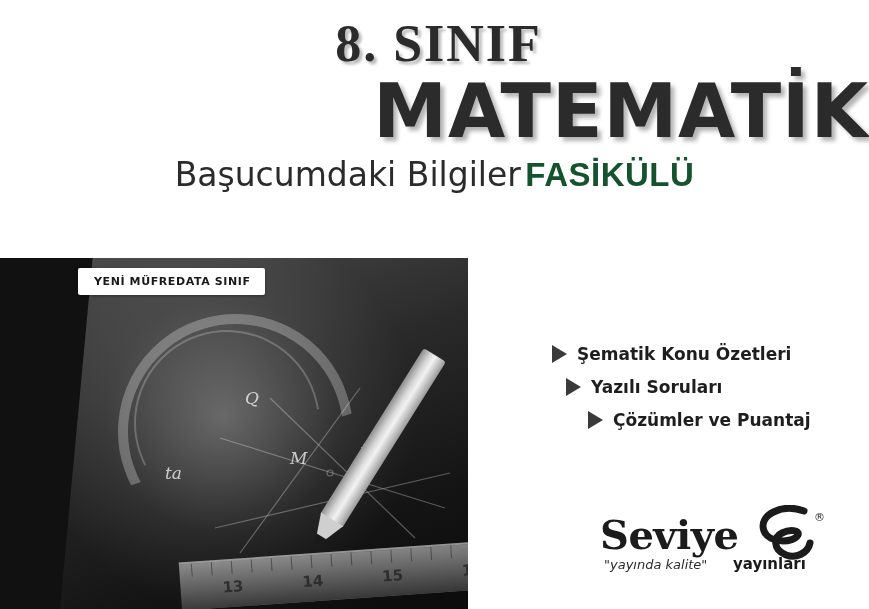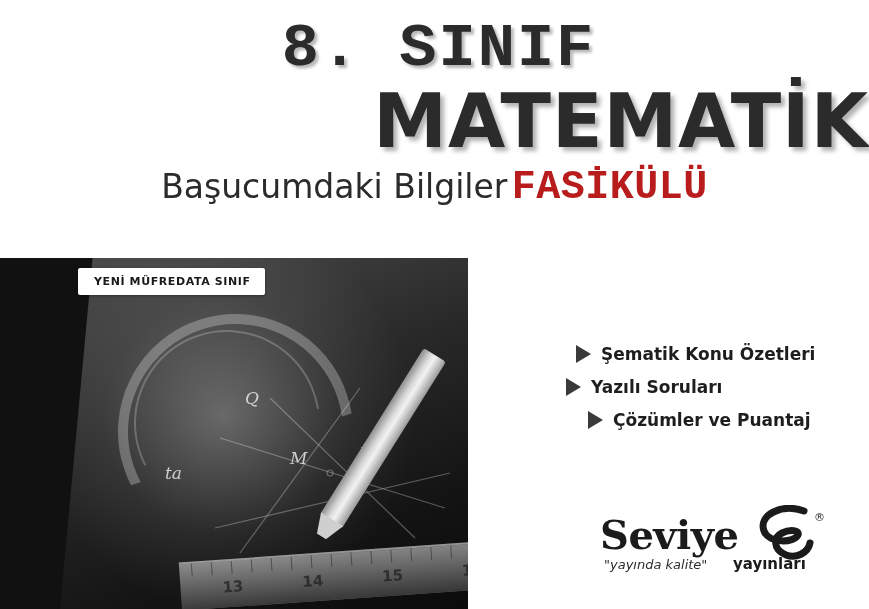--- a/index.html
+++ b/index.html
@@ -23,23 +23,23 @@
 
   
   .title-block {
     position: absolute;
     left: 0;
     top: 18px;
     width: 869px;
     text-align: center;
   }
   .grade-line {
-    font-family: Liberation Mono, monospace;
-    font-weight: bold;
-    font-size: 62px;
+    font-family: Liberation Serif, serif;
+    font-weight: bold;
+    font-size: 52px;
     letter-spacing: 2px;
     color: #2b2b2b;
     line-height: 1.0;
     margin: 0 0 4px 8px;
     text-shadow: 3px 3px 3px rgba(0,0,0,0.28);
   }
   .subject-line {
     font-family: "DejaVu Sans", sans-serif;
     font-weight: bold;
     font-size: 74px;
@@ -55,24 +55,24 @@
     line-height: 1.0;
     color: #1f1f1f;
   }
   .tagline .plain {
     font-family: "DejaVu Sans", sans-serif;
     font-size: 33px;
     font-weight: normal;
     color: #2b2b2b;
   }
   .tagline .bold {
-    font-family: Liberation Mono, monospace;
-    font-size: 40px;
-    font-weight: bold;
-    color: #b91c1c;
+    font-family: Liberation Sans, sans-serif;
+    font-size: 33px;
+    font-weight: bold;
+    color: #14532d;
     letter-spacing: 0.5px;
   }
 
   
   .photo-panel {
     position: absolute;
     left: 0;
     top: 258px;
     width: 468px;
     height: 351px;
@@ -209,21 +209,20 @@
   .features {
     position: absolute;
     left: 552px;
     top: 344px;
     width: 300px;
   }
   .feature {
     display: flex;
     align-items: center;
     margin-bottom: 13px;
-    margin-left: 24px;
   }
   .feature .arrow {
     flex: 0 0 auto;
     width: 0; height: 0;
     border-top: 9px solid transparent;
     border-bottom: 9px solid transparent;
     border-left: 15px solid #3a3a3a;
     margin-right: 10px;
   }
   .feature .flabel {

